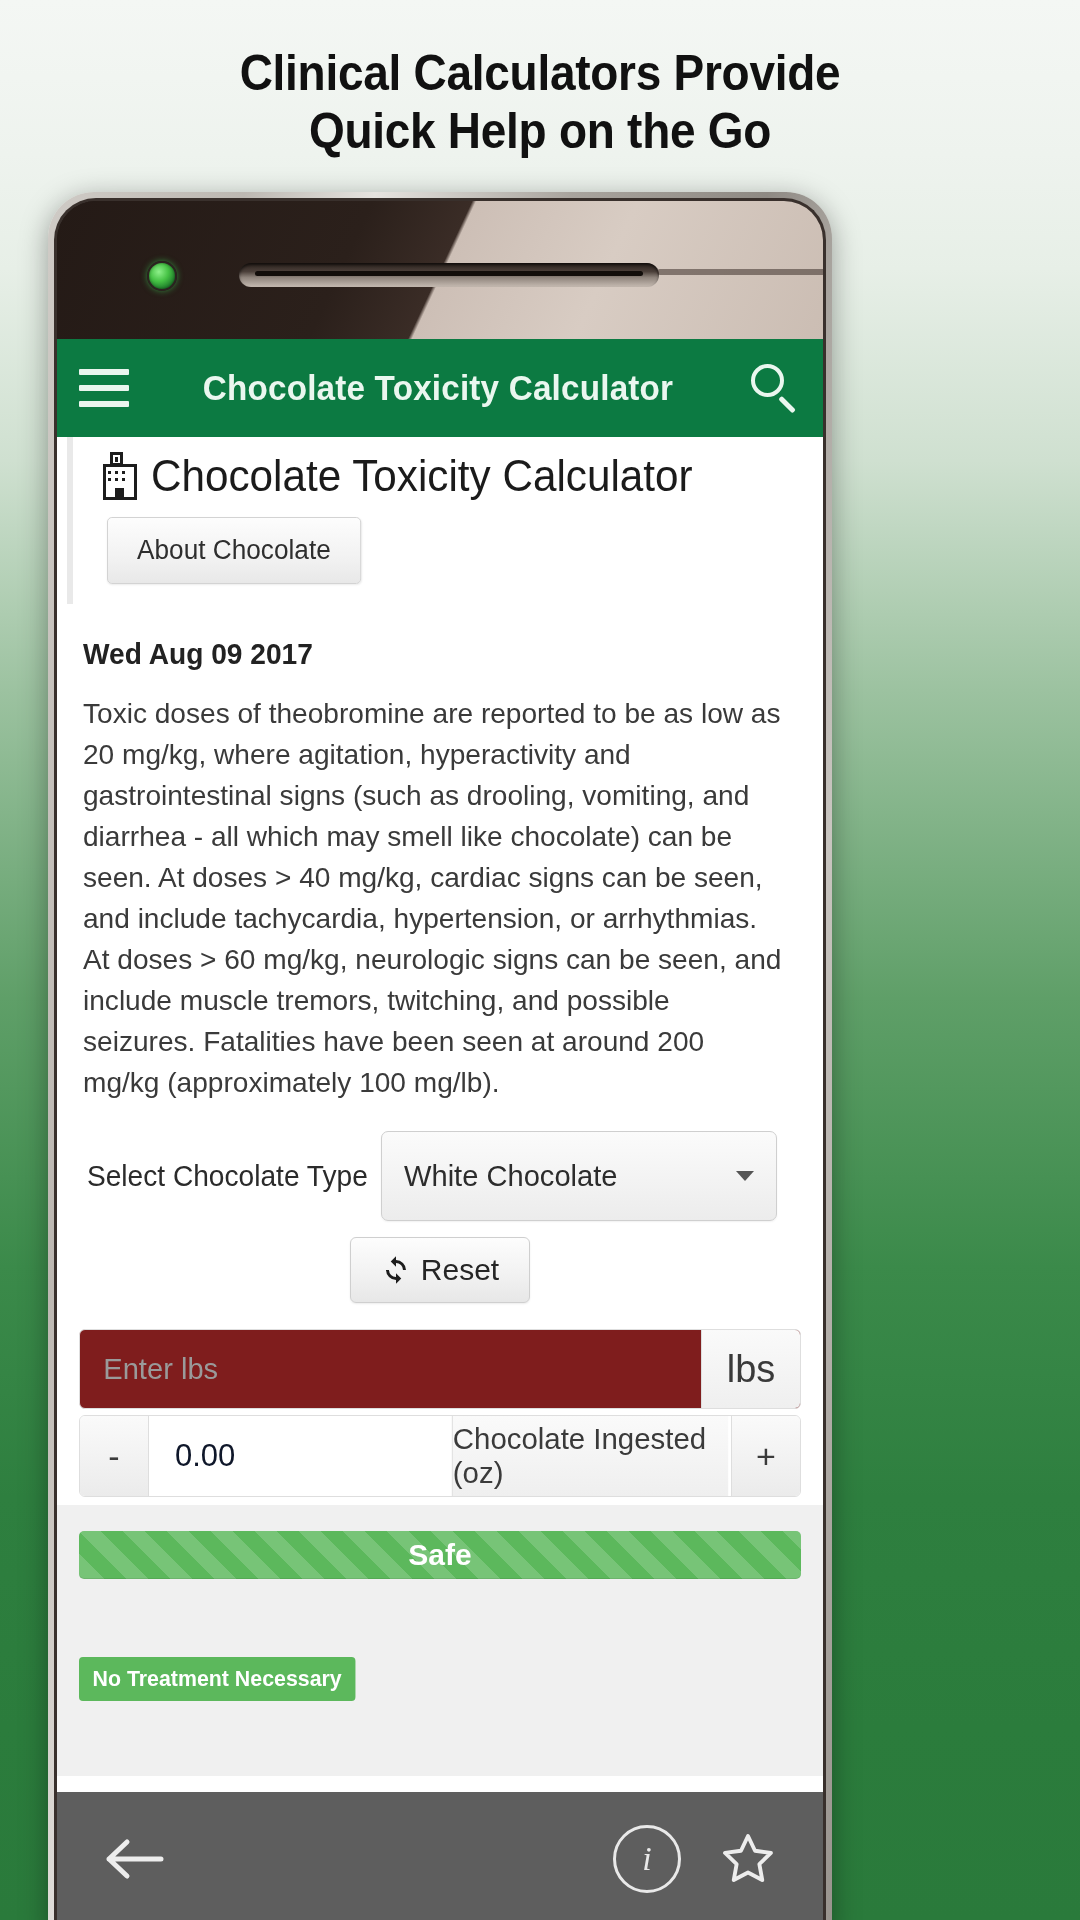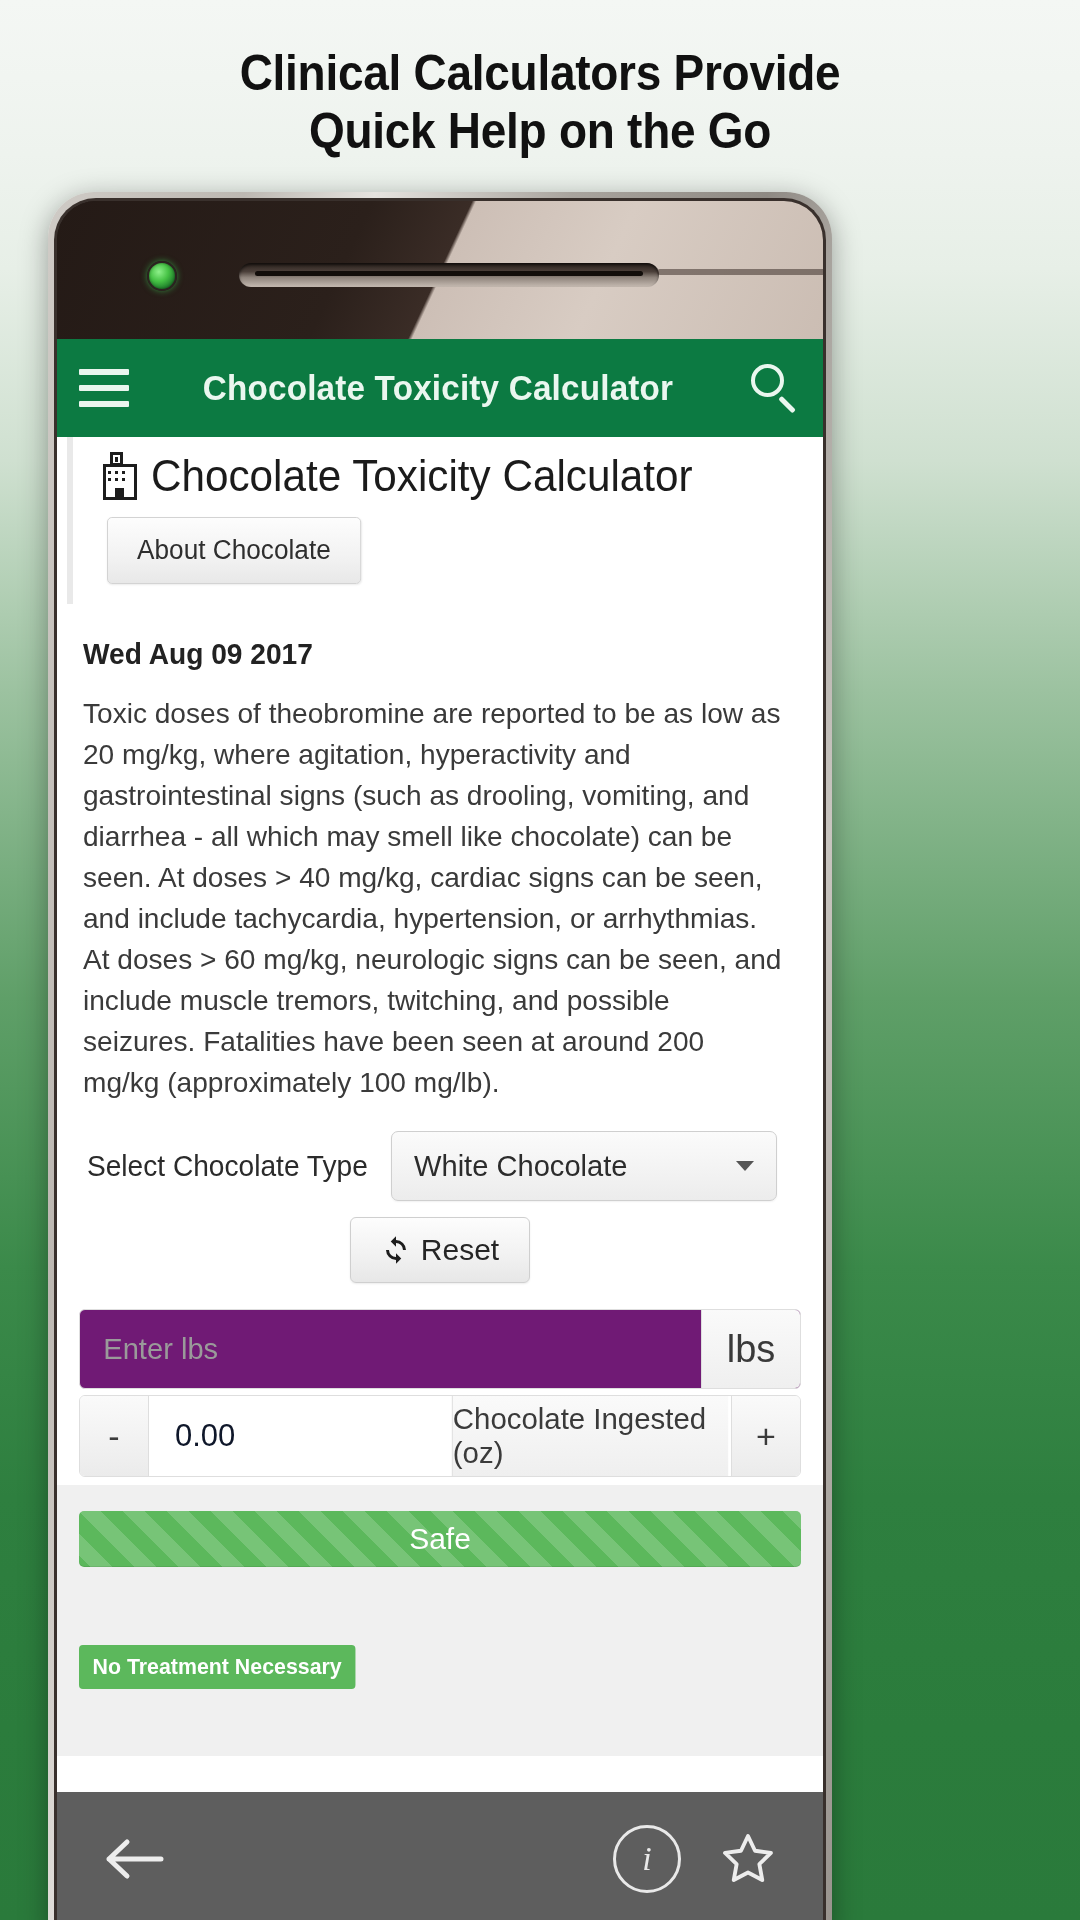--- a/index.html
+++ b/index.html
@@ -246,22 +246,22 @@
   }
   .select-label {
     font-size: 29px; color:#2b2b2b;
     white-space: nowrap;
     padding-left: 4px;
     font-family: "Liberation Sans Narrow","Liberation Sans",sans-serif;
     transform: scaleX(0.97); transform-origin:left center;
   }
   .select-box {
     flex: 1;
-    margin-left: 14px;
-    height: 70px;
+    margin-left: 4px;
+    height: 90px;
     display:flex; align-items:center; justify-content:space-between;
     background: linear-gradient(180deg,#fbfbfb 0%,#f3f3f3 55%,#ececec 100%);
     border: 1px solid #cfcfcf;
     border-radius: 7px;
     padding: 0 22px;
     box-sizing: border-box;
     box-shadow: 0 1px 2px rgba(0,0,0,0.06);
   }
   .select-value {
     font-size: 30px; color:#2c2c2c;
@@ -289,21 +289,21 @@
   }
   .refresh-icon { width: 30px; height: 30px; flex:0 0 auto; }
 
   
   .fields { margin-top: 26px; padding: 0 22px; }
   .field-row {
     display:flex; align-items:stretch;
     border: 1px solid #dedede;
     border-radius: 6px;
     overflow: hidden;
-    background:#701a75;
+    background:#7f1d1d;
     margin-bottom: 4px;
   }
   .field-input {
     flex: 1;
     padding: 22px 24px;
     font-size: 30px;
     color: #9a9a9a;
     font-family: "Liberation Sans Narrow","Liberation Sans",sans-serif;
     transform: scaleX(0.97); transform-origin:left center;
   }
@@ -351,30 +351,30 @@
   }
 
   
   .result-panel {
     margin-top: 8px;
     background: #f0f0f0;
     padding: 26px 22px 30px 22px;
     min-height: 215px;
   }
   .safe-bar {
-    height: 56px;
+    height: 48px;
     border-radius: 5px;
     background-color: #5cb85c;
     background-image: linear-gradient(45deg,
         rgba(255,255,255,.17) 25%, transparent 25%,
         transparent 50%, rgba(255,255,255,.17) 50%,
         rgba(255,255,255,.17) 75%, transparent 75%, transparent);
     background-size: 44px 44px;
     display:flex; align-items:center; justify-content:center;
-    color:#ffffff; font-weight:normal; font-size: 30px;
+    color:#ffffff; font-weight:bold; font-size: 30px;
     font-family: "Liberation Sans Narrow","Liberation Sans",sans-serif;
     box-shadow: inset 0 -1px 0 rgba(0,0,0,0.08);
   }
   .badge {
     display:inline-block;
     margin-top: 78px;
     background: #5cb85c;
     color:#fff;
     font-size: 22px;
     font-weight:bold;

